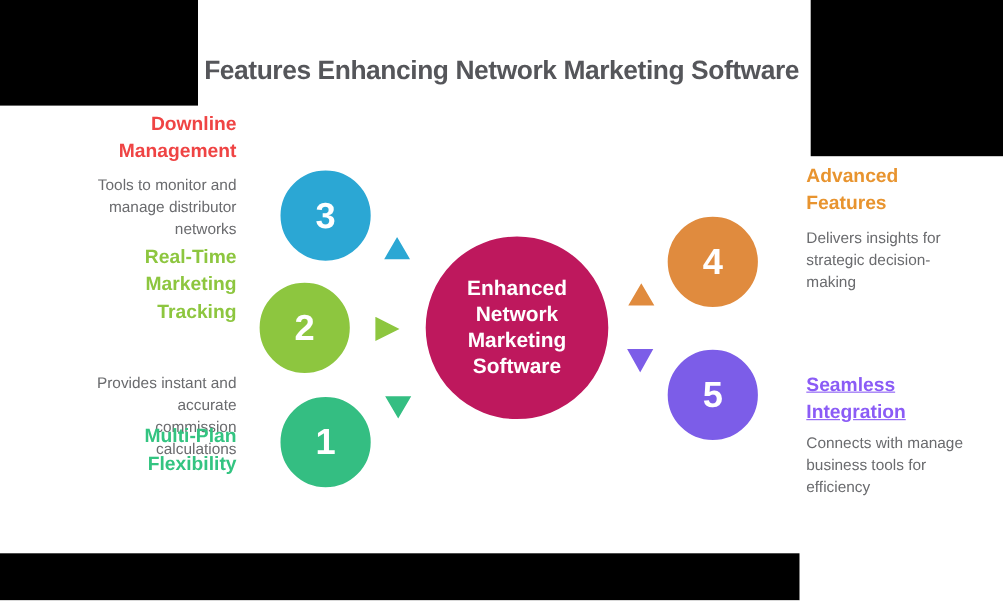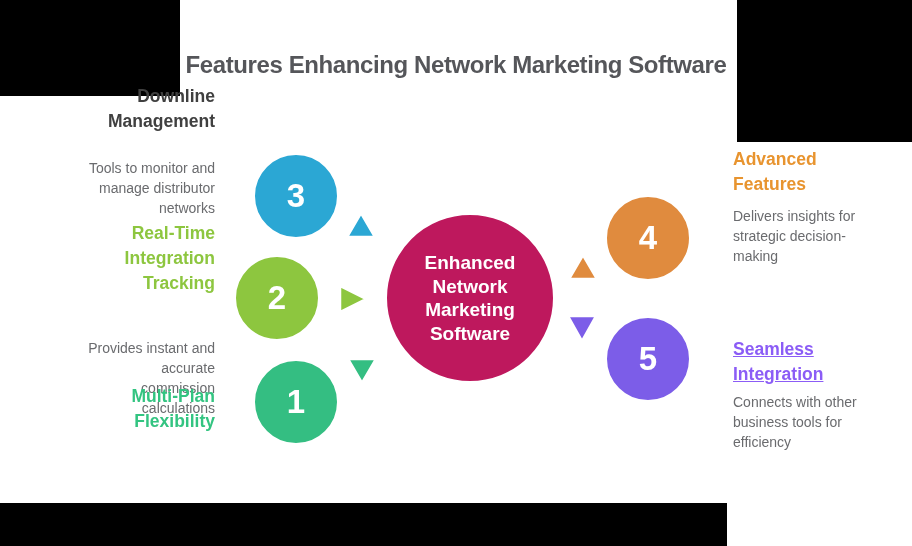--- a/index.html
+++ b/index.html
@@ -24,21 +24,21 @@
     position:absolute;font-weight:bold;font-size:17.5px;line-height:25px;
     white-space:pre-line;
   }
   .side-desc{
     position:absolute;font-size:14px;line-height:20px;color:#6A6B6E;
     white-space:pre-line;
   }
   .left-col{left:10px;width:205px;text-align:right;}
   .right-col{left:733px;width:160px;text-align:left;}
 
-  #label-downline{top:84px;color:#404040;}
+  #label-downline{top:100px;color:#ef4444;}
   #desc-downline{top:158px;}
   #label-realtime{top:221px;color:#8DC63F;}
   #desc-realtime{top:302px;margin-top:36px;}
   #label-multiplan{top:384px;color:#33C481;}
   #desc-multiplan{top:447px;}
   #label-analytics{top:147px;color:#E8942F;}
   #desc-analytics{top:206px;}
   #label-integration{top:337px;color:#8b5cf6;text-decoration:underline;}
   #desc-integration{top:392px;}
 
@@ -81,39 +81,39 @@
 
   <div id="title">Features Enhancing Network Marketing Software</div>
 
   <div class="side-label left-col" id="label-downline">Downline
 Management</div>
   <div class="side-desc left-col" id="desc-downline">Tools to monitor and
 manage distributor
 networks</div>
 
   <div class="side-label left-col" id="label-realtime">Real-Time
-Integration
+Marketing
 Tracking</div>
   <div class="side-desc left-col" id="desc-realtime">Provides instant and
 accurate
 commission
 calculations</div>
 
   <div class="side-label left-col" id="label-multiplan">Multi-Plan
 Flexibility</div>
 
   <div class="side-label right-col" id="label-analytics">Advanced
 Features</div>
   <div class="side-desc right-col" id="desc-analytics">Delivers insights for
 strategic decision-
 making</div>
 
   <div class="side-label right-col" id="label-integration">Seamless
 Integration</div>
-  <div class="side-desc right-col" id="desc-integration">Connects with other
+  <div class="side-desc right-col" id="desc-integration">Connects with manage
 business tools for
 efficiency</div>
 
   <div class="bubble" id="bubble-3">
     <span>3</span>
   </div>
   <div class="bubble" id="bubble-2">
     <span>2</span>
   </div>
   <div class="bubble" id="bubble-1">

